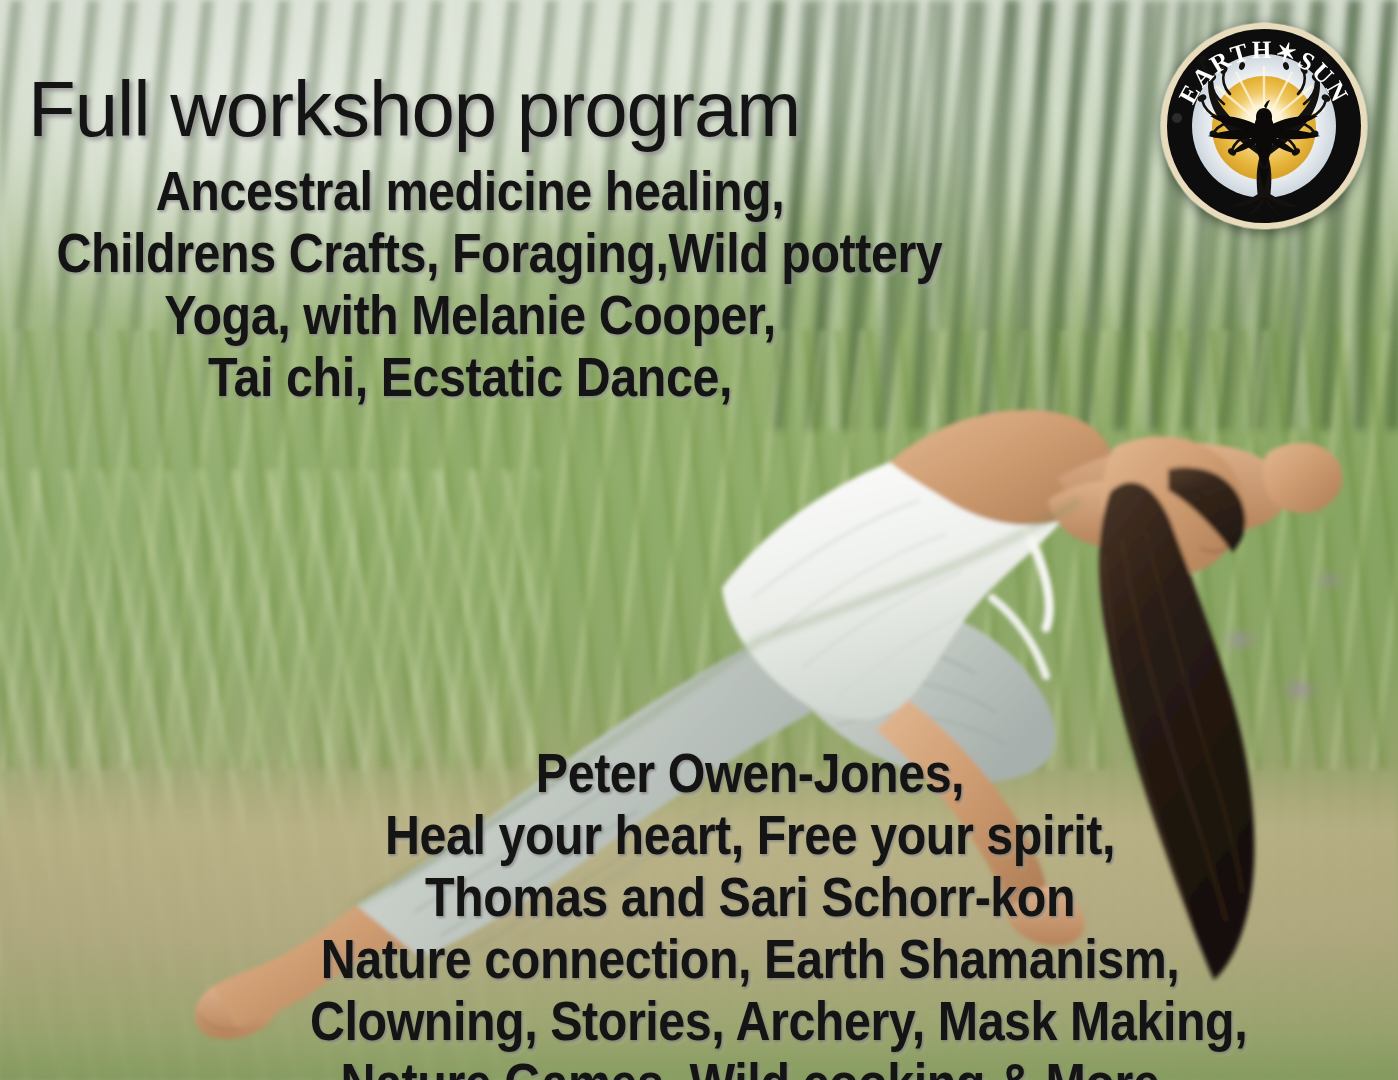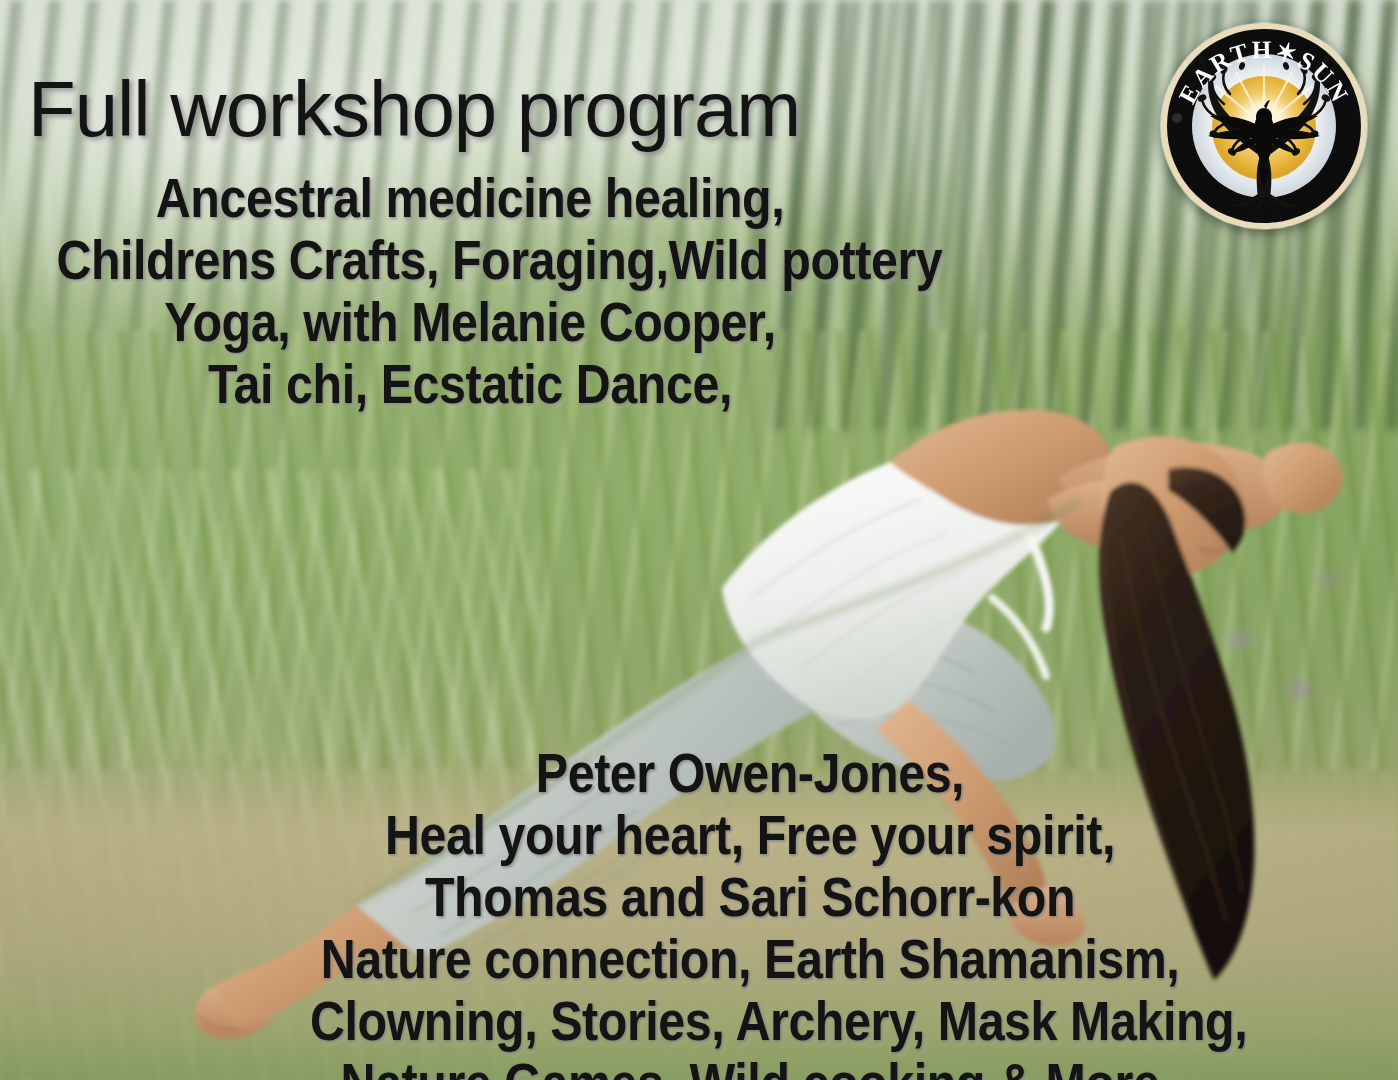--- a/index.html
+++ b/index.html
@@ -177,21 +177,21 @@
 
   #title{
     left:28px;top:64px;
     font-size:78px;
     font-weight:400;
     font-family:"Liberation Sans",sans-serif;
     letter-spacing:-1px;
     text-shadow:4px 4px 5px rgba(255,255,255,0.28), 3px 3px 4px rgba(70,70,70,0.60);
   }
 
-  #block-top{position:absolute;left:0;top:167px;width:940px;}
+  #block-top{position:absolute;left:0;top:160px;width:940px;}
   #block-top .line{
     text-align:center;
     color:#141414;
     font-family:"Liberation Sans Narrow","Liberation Sans",sans-serif;
     font-weight:700;
     font-size:55px;
     line-height:62px;
     letter-spacing:-0.5px;
     text-shadow:3px 3px 4px rgba(255,255,255,0.30), 2px 2px 3px rgba(55,55,55,0.58);
     transform:scaleX(0.88);

